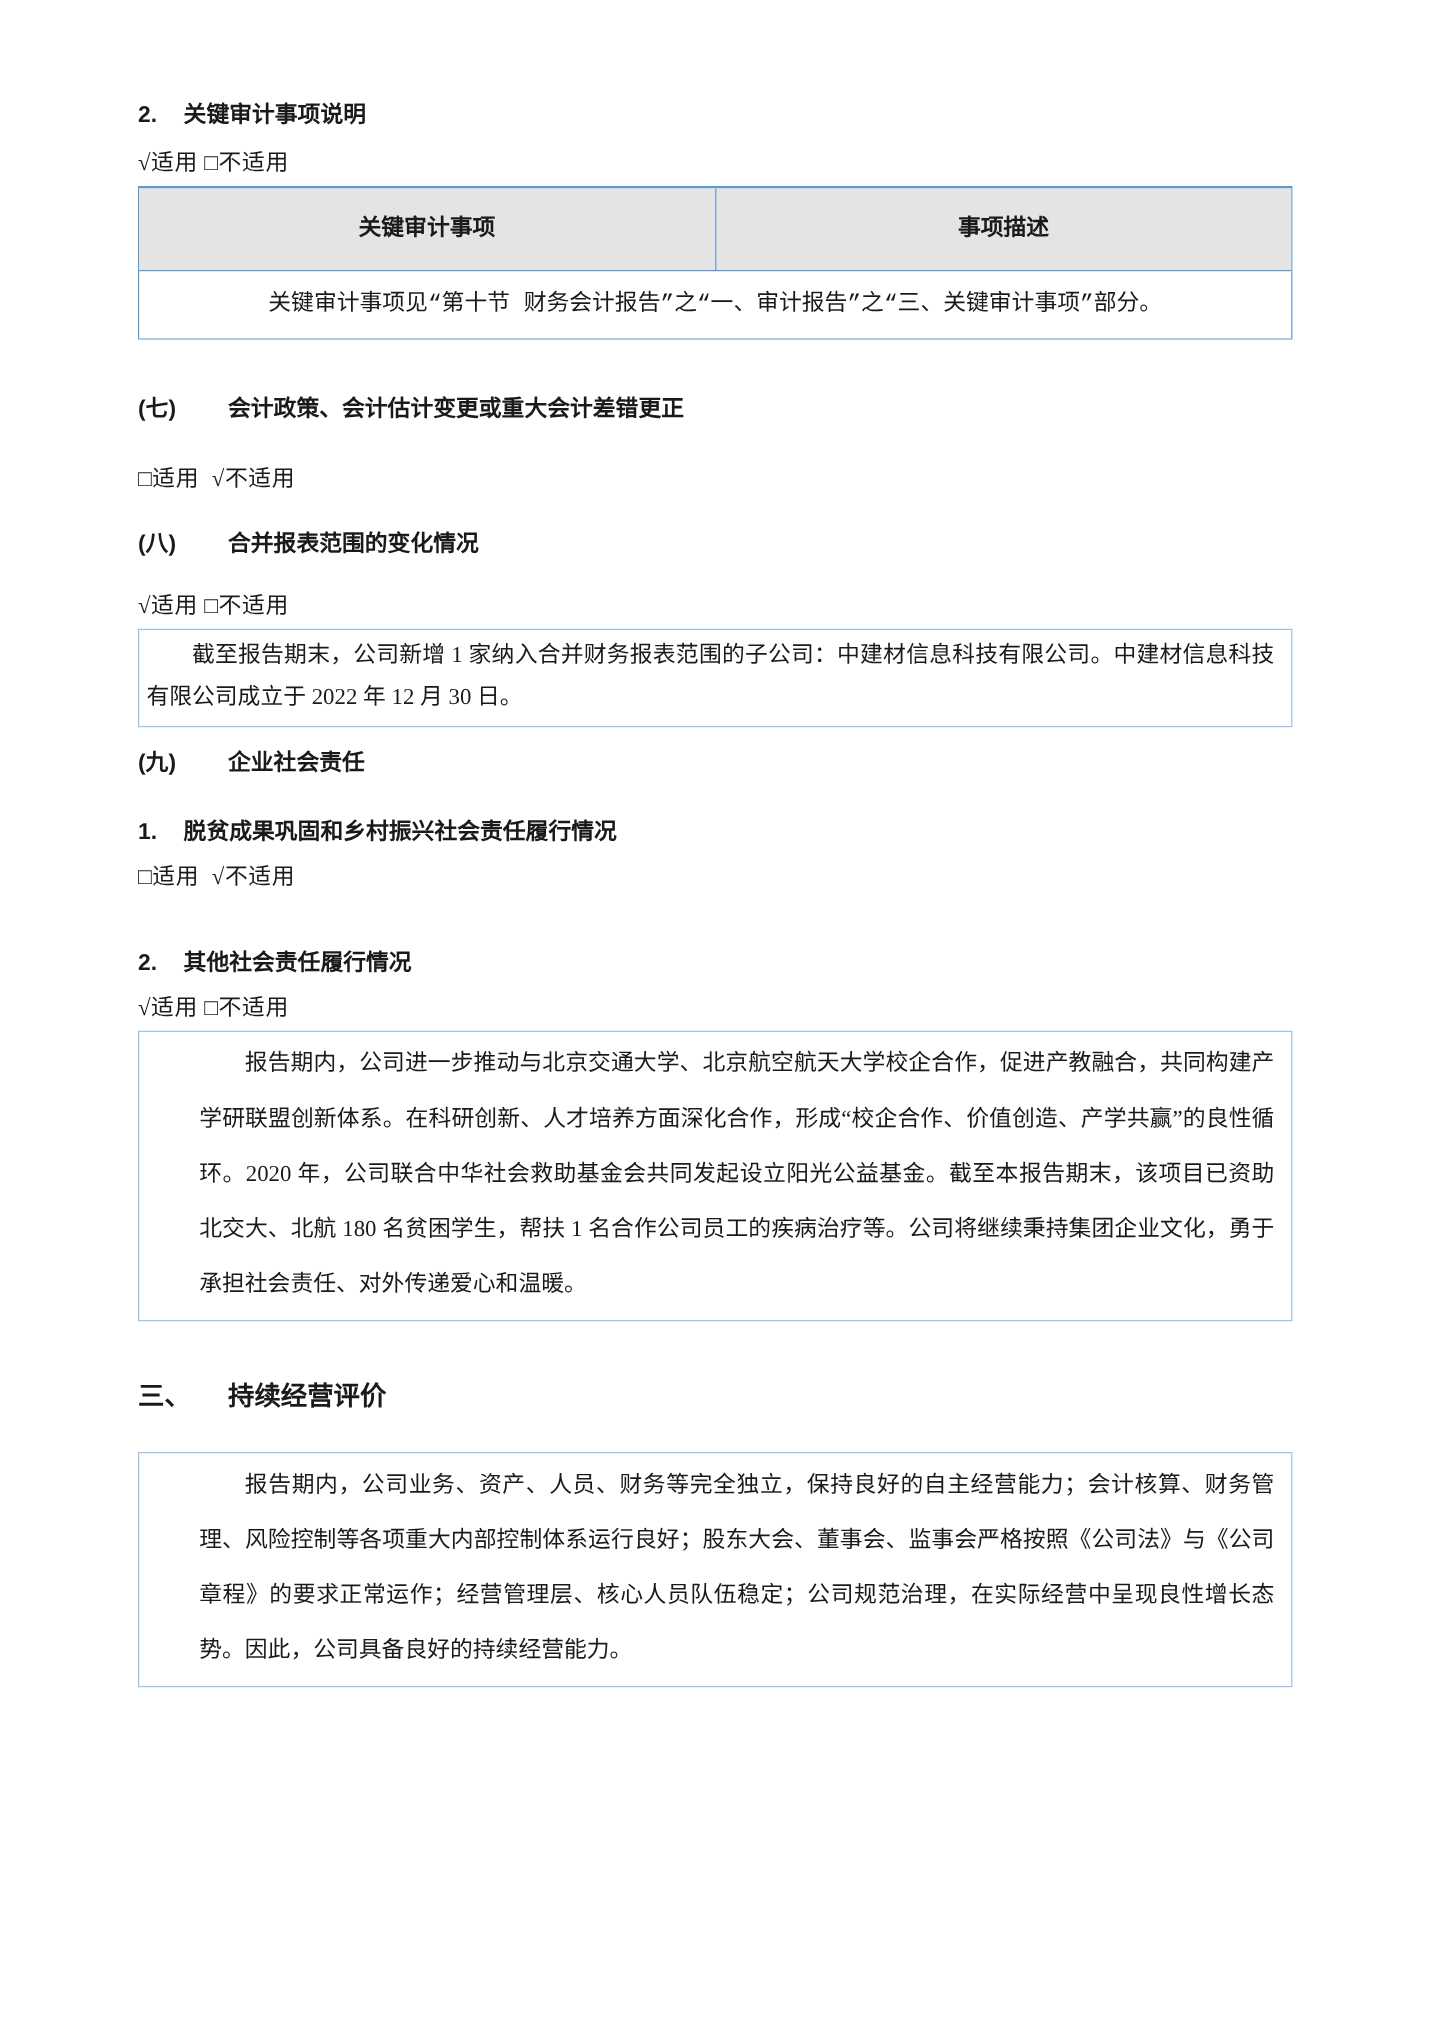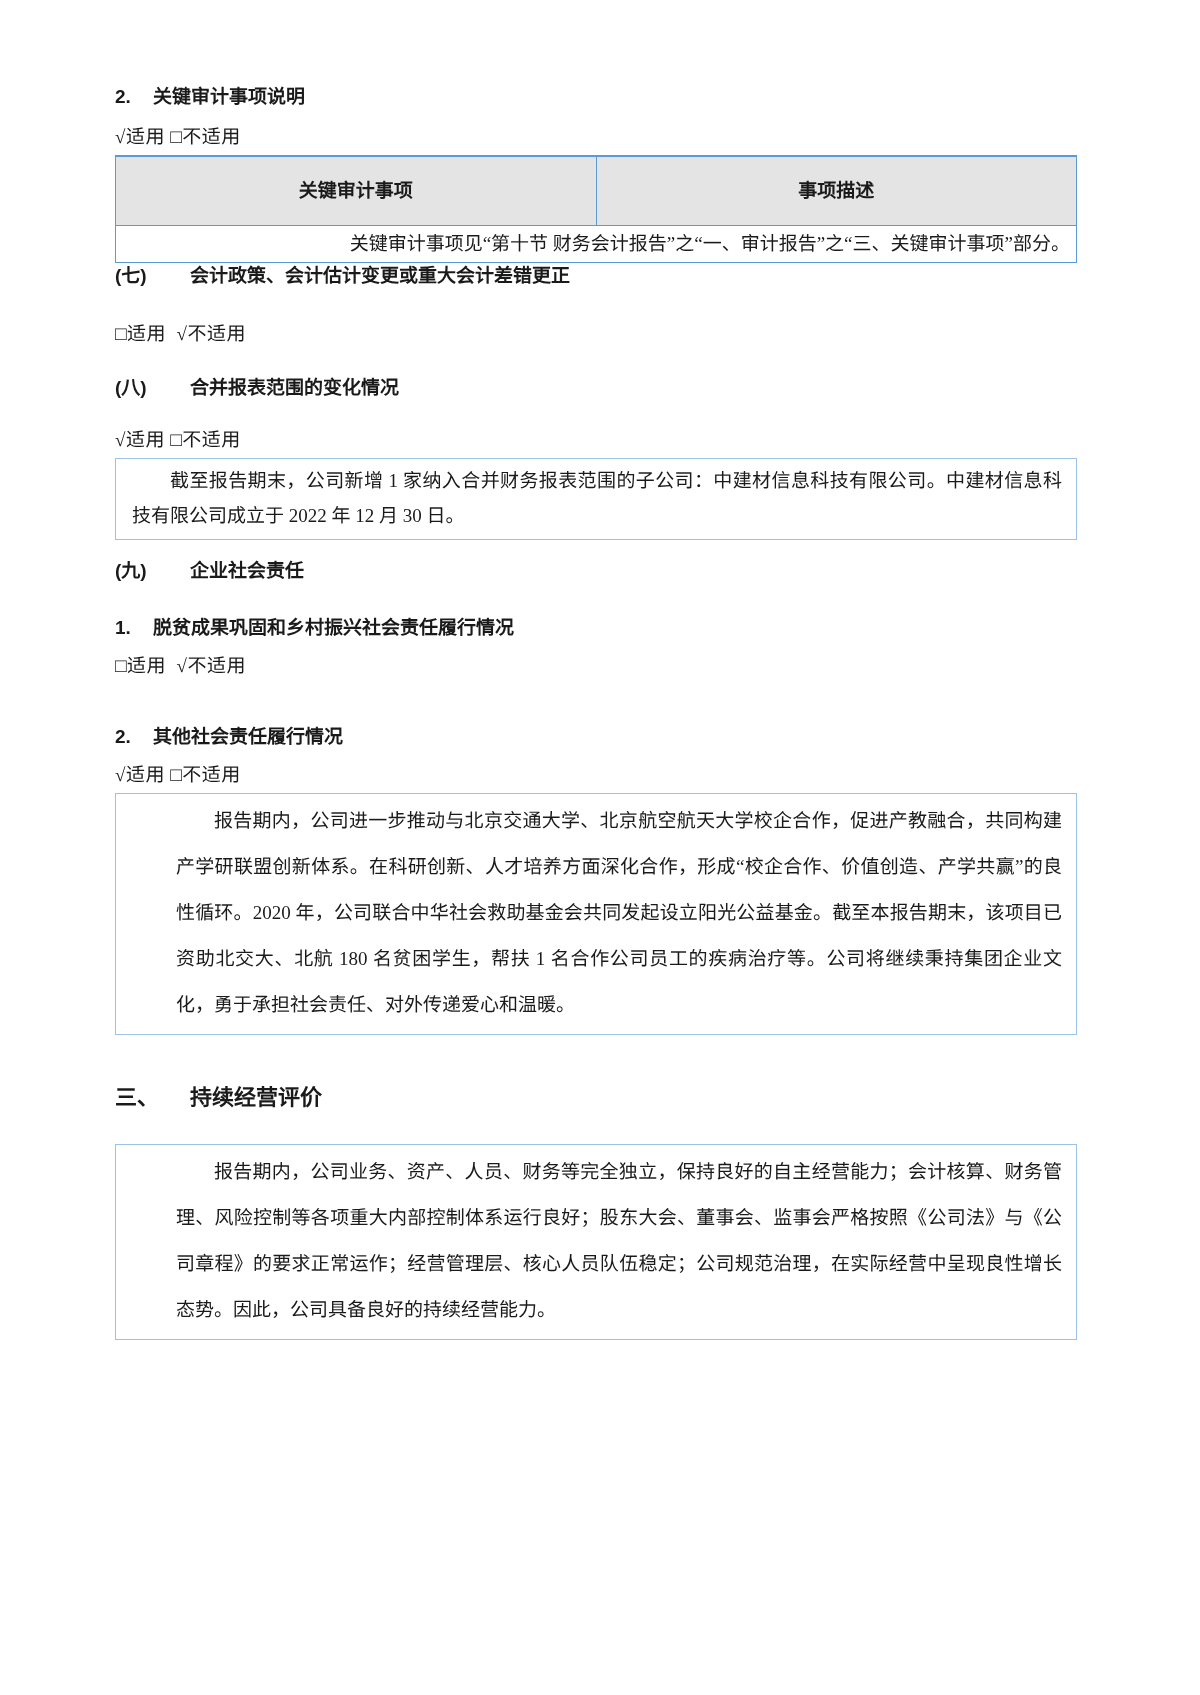--- a/index.html
+++ b/index.html
@@ -54,43 +54,44 @@
   }
   .audit-table .th {
     flex: 1 1 0;
     text-align: center;
     font-weight: bold;
     padding: 22px 4px;
     line-height: 1.3;
   }
   .audit-table .th + .th { border-left: 1px solid var(--table-border); }
   .audit-table .trow {
-    text-align: right;
-    padding: 5px 6px;
+    text-align: center;
+    padding: 15px 6px;
     line-height: 1.35;
+    font-family: Liberation Mono, monospace;
   }
 
   
   .note-box {
     width: 100%;
     border: 1px solid var(--box-border);
-    padding: 4px 14px 6px 16px;
+    padding: 4px 14px 6px 6px;
   }
   .note-box p {
     text-indent: 2em;
     text-align: justify;
     line-height: 1.85;
   }
   .note-box.wide p { line-height: 2.42; margin-left: 44px; }
 
   
   .mt-first   { margin-top: 84px; }
   .mt-applic1 { margin-top: 12px; }
   .mt-table   { margin-top: 4px; }
-  .mt-h7      { }
+  .mt-h7      { margin-top: 46px; }
   .mt-applic7 { margin-top: 30px; }
   .mt-h8      { margin-top: 28px; }
   .mt-applic8 { margin-top: 24px; }
   .mt-box1    { margin-top: 4px; }
   .mt-h9      { margin-top: 18px; }
   .mt-hs1     { margin-top: 30px; }
   .mt-applicA { margin-top: 10px; }
   .mt-hs2     { margin-top: 44px; }
   .mt-applicB { margin-top: 10px; }
   .mt-box2    { margin-top: 5px; }

